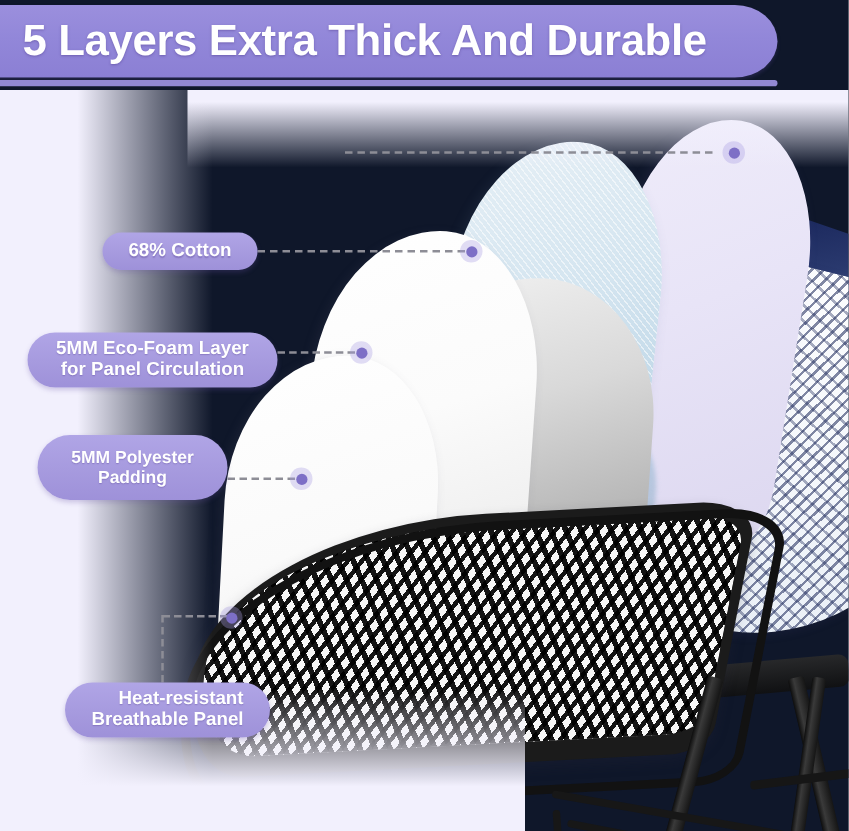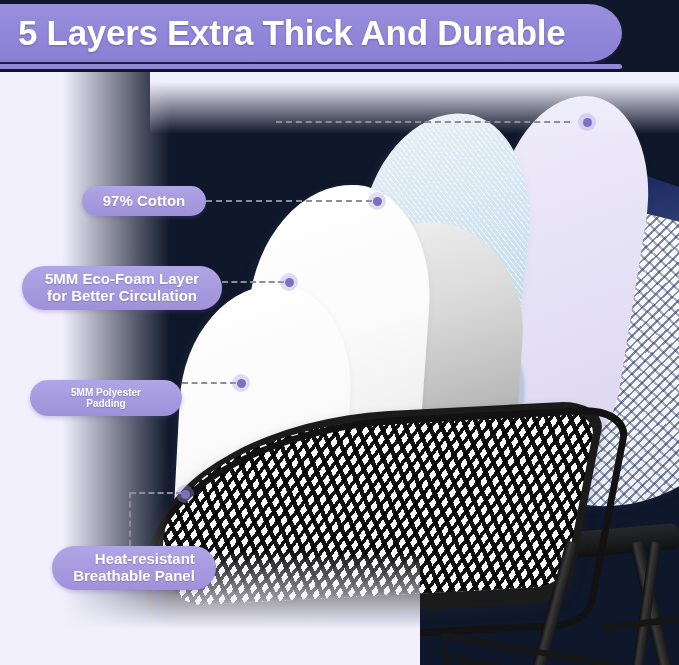--- a/index.html
+++ b/index.html
@@ -285,21 +285,21 @@
     justify-content: center;
     white-space: pre-line;
     line-height: 1.12;
     text-shadow: 0 1px 1px rgba(80,60,140,0.35);
     z-index: 6;
   }
 
   #callout-0 { left: 104px; top: 100px;  width: 172px; height: 44px; font-size: 15px; }
   #callout-1 { left: 82px;  top: 186px;  width: 124px; height: 30px; font-size: 15px; }
   #callout-2 { left: 22px;  top: 266px;  width: 200px; height: 44px; font-size: 15px; }
-  #callout-3 { left: 30px;  top: 380px;  width: 152px; height: 36px; font-size: 10px; }
+  #callout-3 { left: 30px;  top: 348px;  width: 152px; height: 52px; font-size: 14px; }
   #callout-4 { left: 52px;  top: 546px;  width: 164px; height: 44px; font-size: 15px; text-align: right; }
 
   
   .connector {
     position: absolute;
     border-top: 2px dashed #8d8d96;
     height: 0;
     z-index: 5;
   }
   #conn-0 { left: 276px; top: 121px; width: 294px; }
@@ -388,21 +388,21 @@
   <div class="connector" id="conn-3"></div>
   <div id="conn-4-h"></div>
   <div id="conn-4-v"></div>
 
   <div class="dot" id="dot-0"></div>
   <div class="dot" id="dot-1"></div>
   <div class="dot" id="dot-2"></div>
   <div class="dot" id="dot-3"></div>
   <div class="dot" id="dot-4"></div>
 
-  <div class="callout" id="callout-1">97% Cotton</div>
+  <div class="callout" id="callout-1">68% Cotton</div>
   <div class="callout" id="callout-2">5MM Eco-Foam Layer
-for Better Circulation</div>
+for Panel Circulation</div>
   <div class="callout" id="callout-3">5MM Polyester
 Padding</div>
   <div class="callout" id="callout-4">Heat-resistant
 Breathable Panel</div>
 
 </div>
 
 </body></html>

